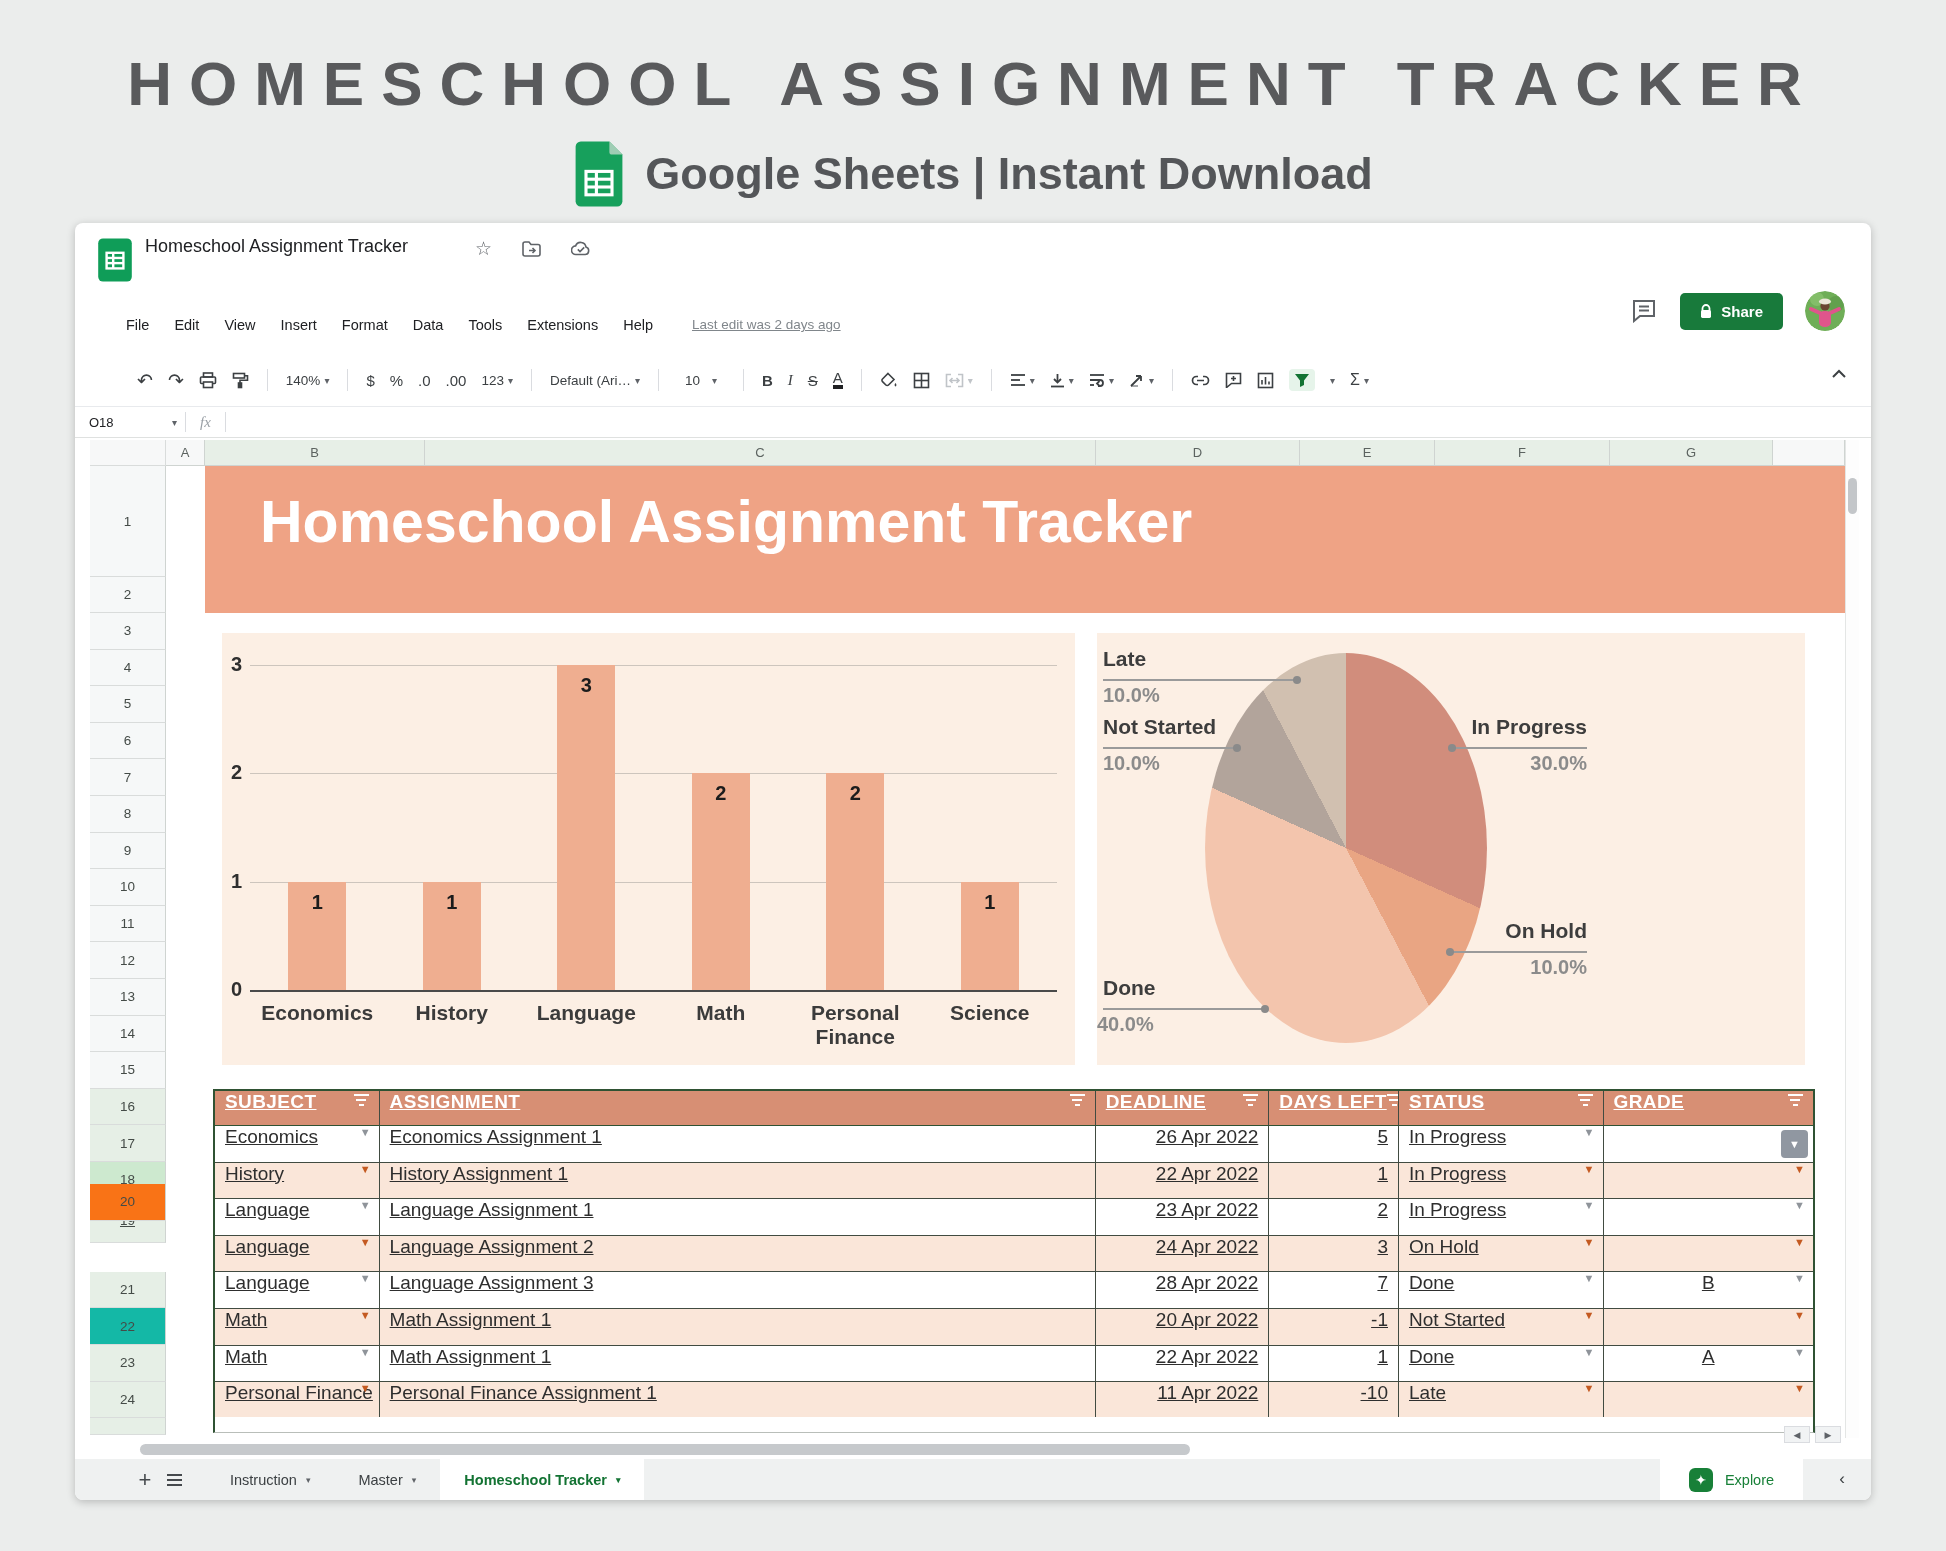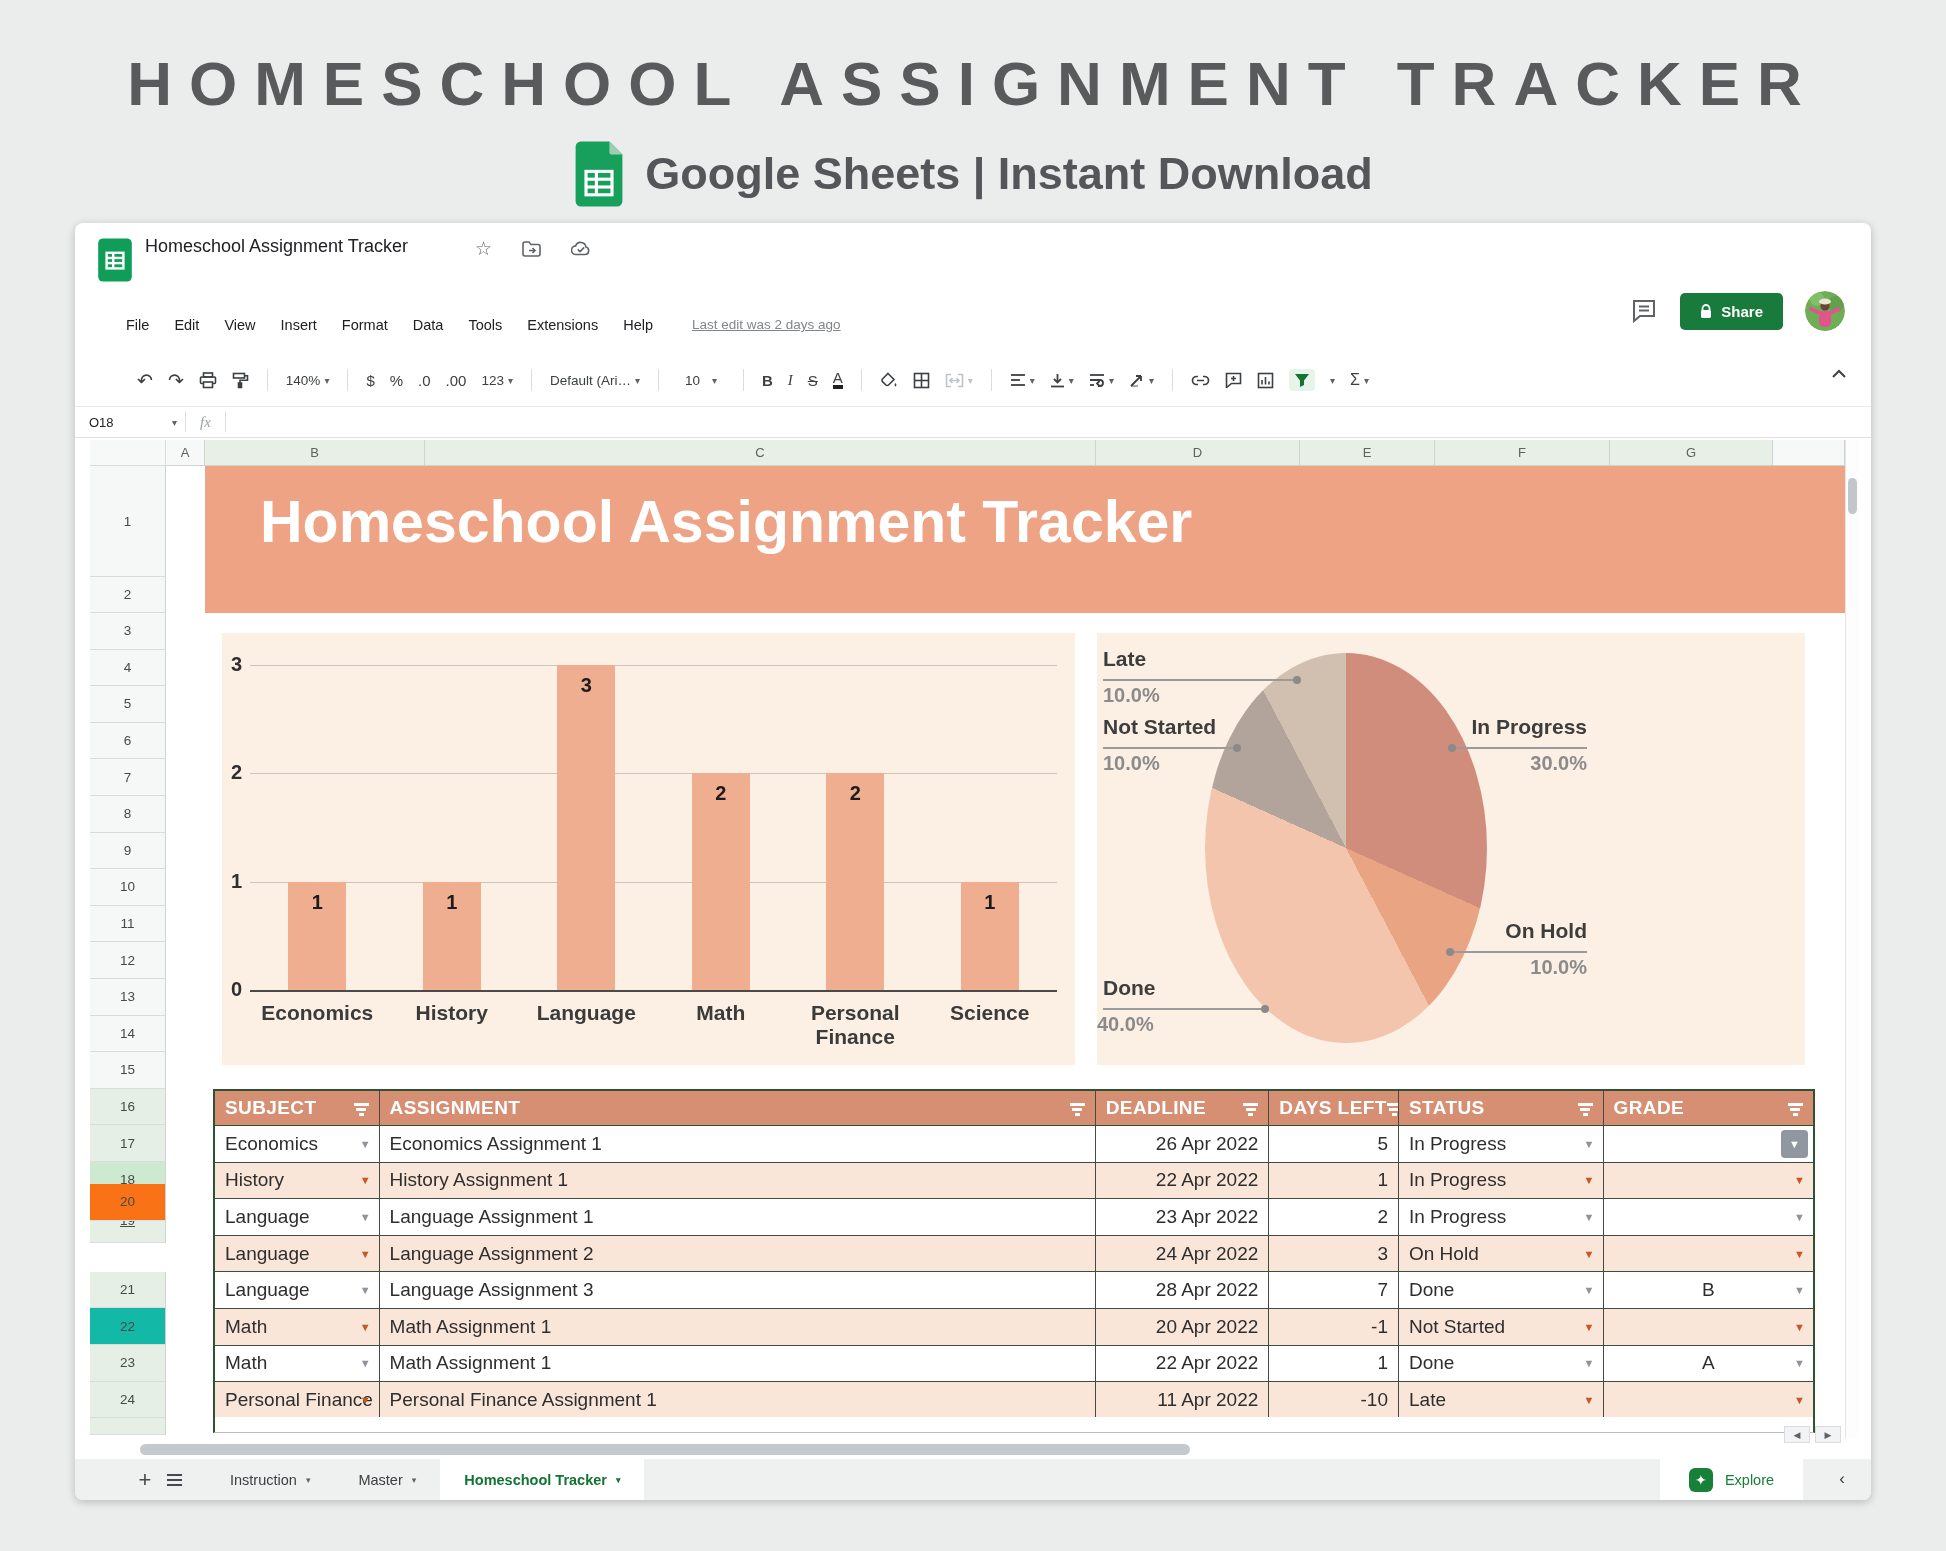--- a/index.html
+++ b/index.html
@@ -83,21 +83,21 @@
   .pie-name { position:absolute; font-size:21px; font-weight:bold; color:#3d3d3d; white-space:nowrap; }
   .pie-pct { position:absolute; font-size:20px; font-weight:bold; color:#8b8b8b; white-space:nowrap; }
   .leader { position:absolute; height:2px; background:#9a9a9a; }
   .ldot { position:absolute; width:8px; height:8px; border-radius:50%; background:#8a8a8a; }
 
   
   .table { position:absolute; left:138px; top:866px; width:1602px; border:2px solid #2f5233; }
   .trow { display:flex; height:36.6px; }
   .trow.hdr { height:35px; background:#d78f74; }
   .tcell { position:relative; border-right:1px solid #414b41; border-bottom:1px solid #414b41;
-    font-size:19px; color:#2e2e2e; display:flex; align-items:center; padding:7px 10px; overflow:hidden; white-space:nowrap; }
+    font-size:19px; color:#2e2e2e; display:flex; padding:0 10px; overflow:hidden; white-space:nowrap;text-decoration:underline; }
   .tcell:last-child { border-right:none; }
   .trow:last-child .tcell { border-bottom:none; }
   .hdr .tcell { color:#fff; font-weight:bold; font-size:19px; letter-spacing:.4px; justify-content:space-between; border-bottom:1px solid #2f5233; }
   .w-sub{width:165px;} .w-asg{width:718px;} .w-ddl{width:174px; justify-content:flex-end;}
   .w-dl{width:130px; justify-content:flex-end;} .w-st{width:205px;} .w-gr{width:210px; justify-content:center;}
   .ddl-tri { position:absolute; right:8px; font-size:11px; }
   .funnel { display:inline-block; }
   .funnel i { display:block; background:#fff; height:2.5px; margin:2.5px auto 0; }
   .gr-btn { position:absolute; right:5px; top:4px; width:27px; height:28px; background:#9097a1; border-radius:4px;
     color:#fff; font-size:11px; display:flex; align-items:center; justify-content:center; }

